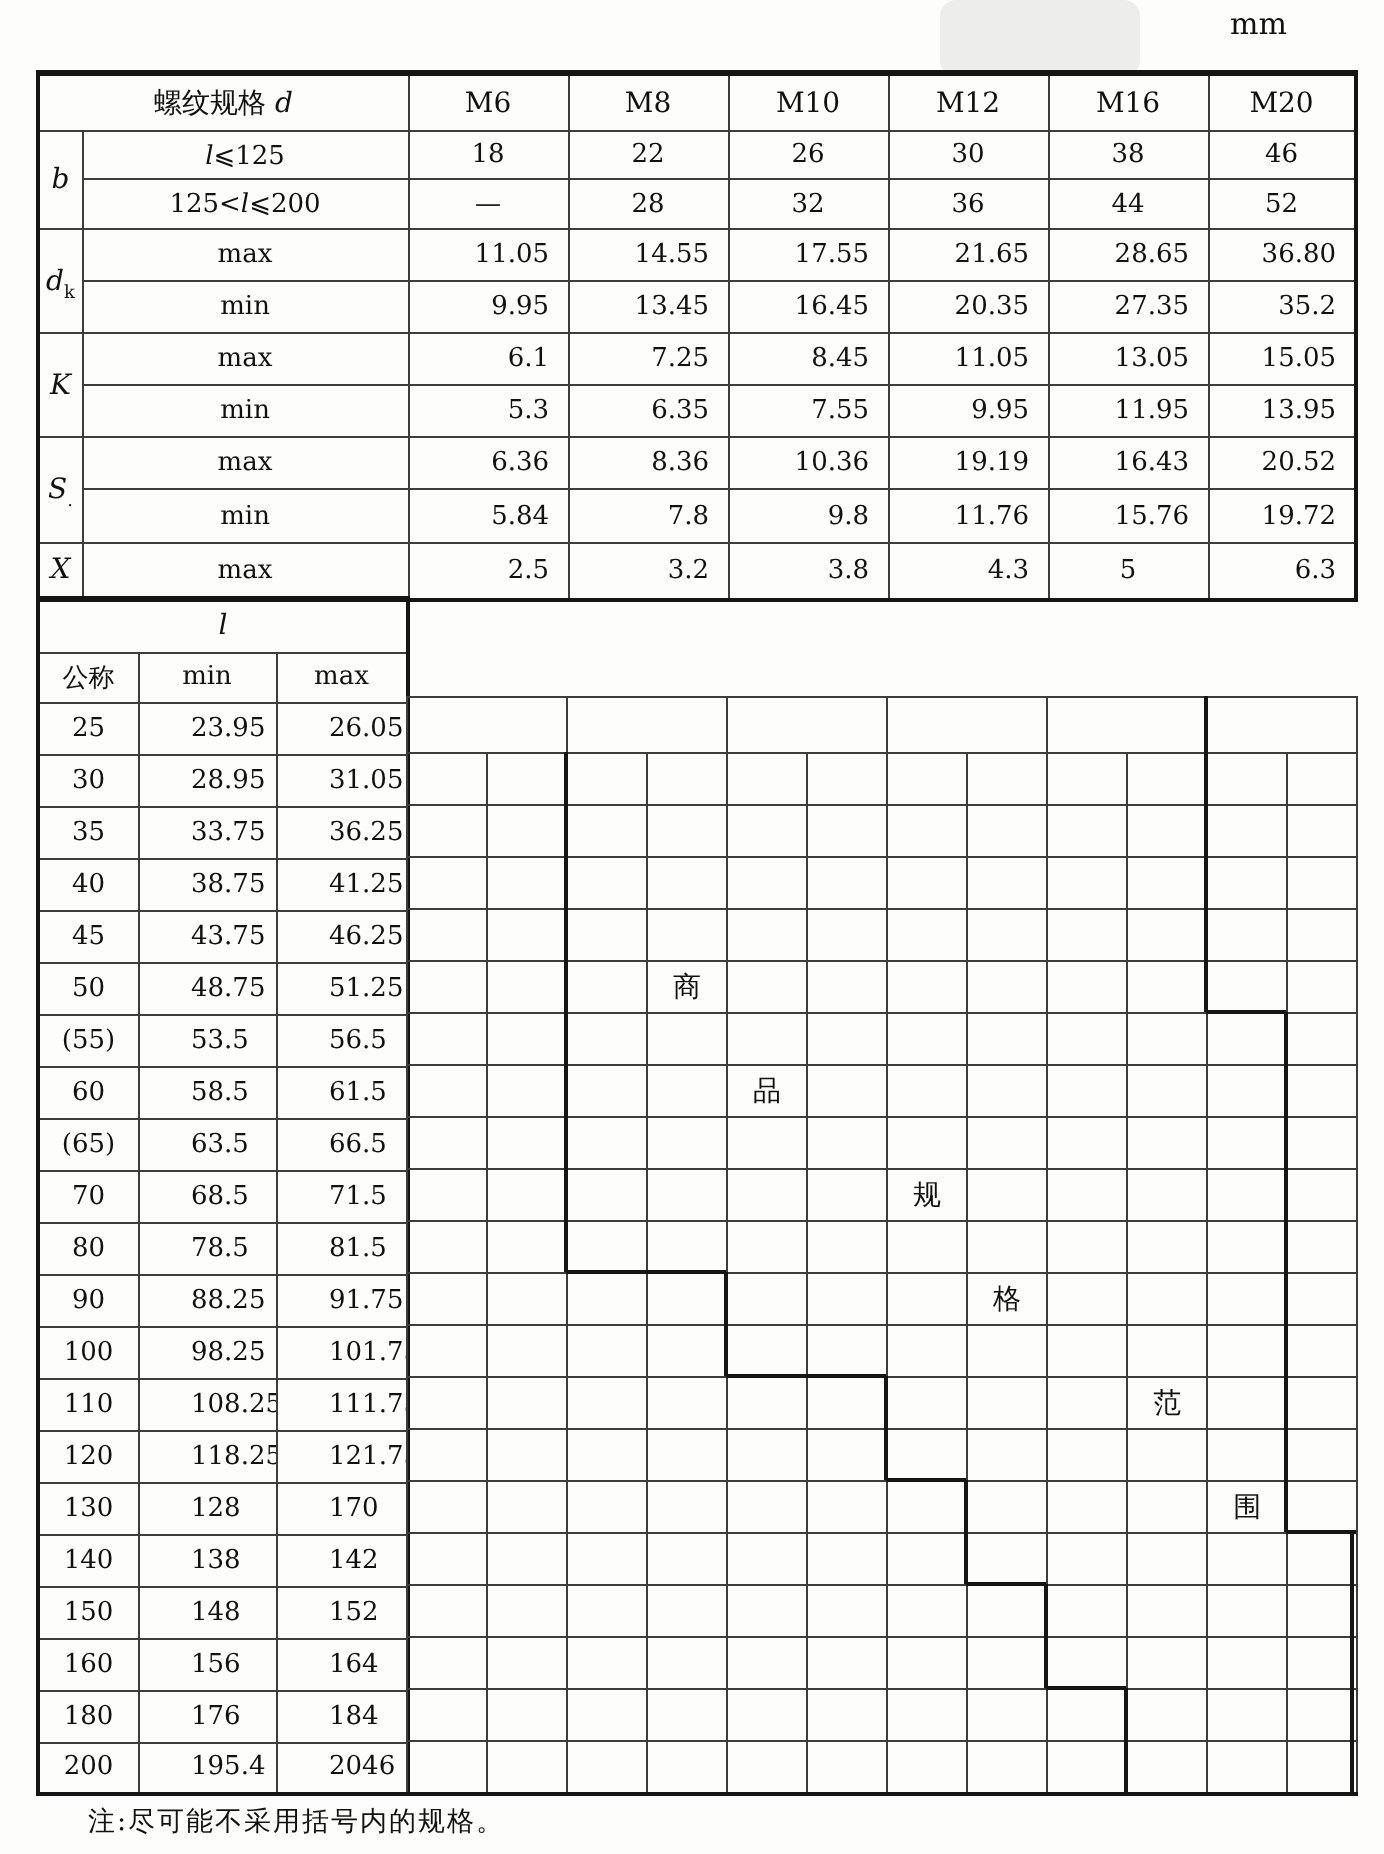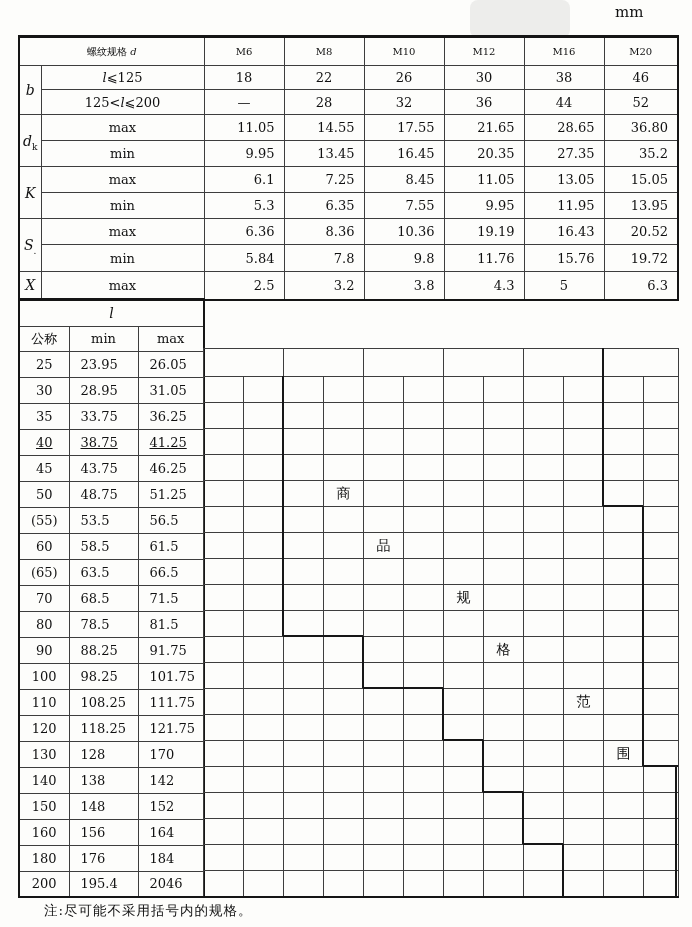--- a/index.html
+++ b/index.html
@@ -13,25 +13,25 @@
     background:#ededeb;border-radius:8px;}
   .unit{position:absolute;left:615px;top:3px;font-size:15px;}
   table{border-collapse:collapse;table-layout:fixed;position:absolute;background:transparent;}
   td{border:1px solid #3d3d3d;font-size:13px;text-align:center;padding:0;
      white-space:nowrap;overflow:hidden;vertical-align:middle;}
   .toptab{left:18px;top:35px;width:659px;height:263px;
     border:2px solid #151515;border-top:3px solid #151515;}
   .ltab{left:18px;top:298px;width:185px;height:600px;border:2px solid #151515;}
   .gridtab{left:203px;top:348px;width:475px;height:550px;
     border:1px solid #333;border-bottom:2px solid #151515;}
-  .hdr{font-size:10px;}
+  .hdr{font-size:14px;}
   .glabel{font-size:14px;}
   .nosep{border-right:none;}
   .num-r{text-align:right;padding-right:9px;}
-  .num-l{text-align:left;padding-left:11px;}
+  .num-l{text-align:left;padding-left:26px;}
   .sym{font-style:italic;}
   sub{font-size:9px;line-height:0;}
   .lhdr{font-size:14px;}
   .dchar{font-size:14px;font-weight:normal;}
   .stair{position:absolute;background:#161616;}
   .note{position:absolute;left:44px;top:902px;font-size:13.5px;letter-spacing:1px;}
 </style>
 </head>
 <body>
 
@@ -172,21 +172,21 @@
         <tr style="height: 26px;">
           <td>30</td>
           <td class="num-l">28.95</td>
           <td class="num-l">31.05</td>
         </tr>
         <tr style="height: 26px;">
           <td>35</td>
           <td class="num-l">33.75</td>
           <td class="num-l">36.25</td>
         </tr>
-        <tr style="height: 26px; text-decoration: underline;">
+        <tr style="height: 26px;">
           <td>40</td>
           <td class="num-l">38.75</td>
           <td class="num-l">41.25</td>
         </tr>
         <tr style="height: 26px;">
           <td>45</td>
           <td class="num-l">43.75</td>
           <td class="num-l">46.25</td>
         </tr>
         <tr style="height: 26px;">

